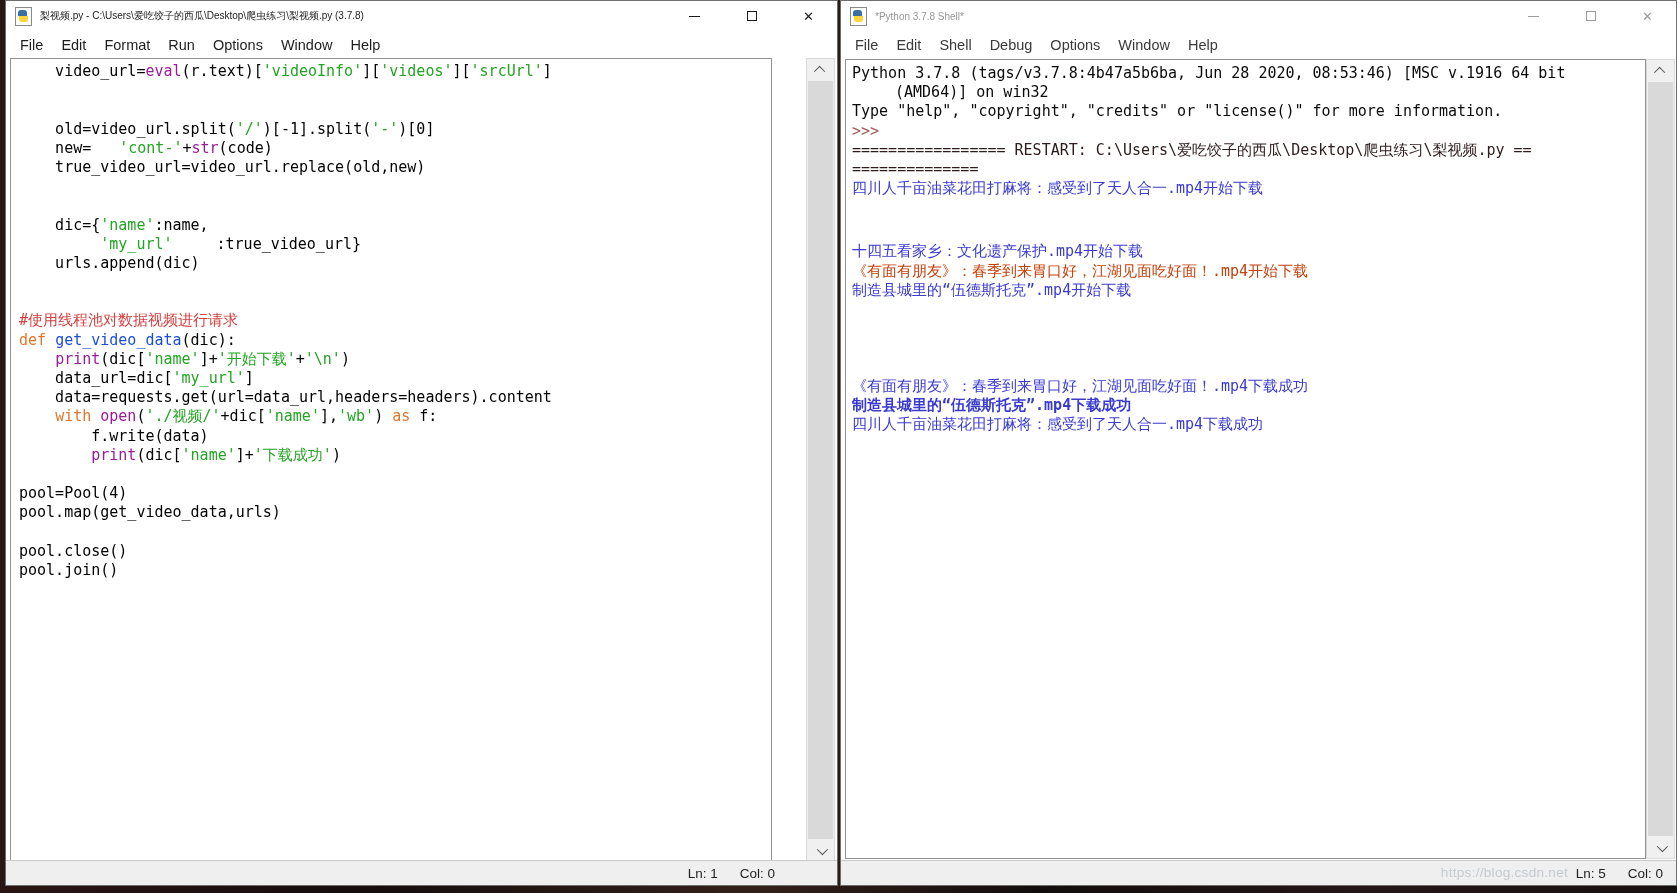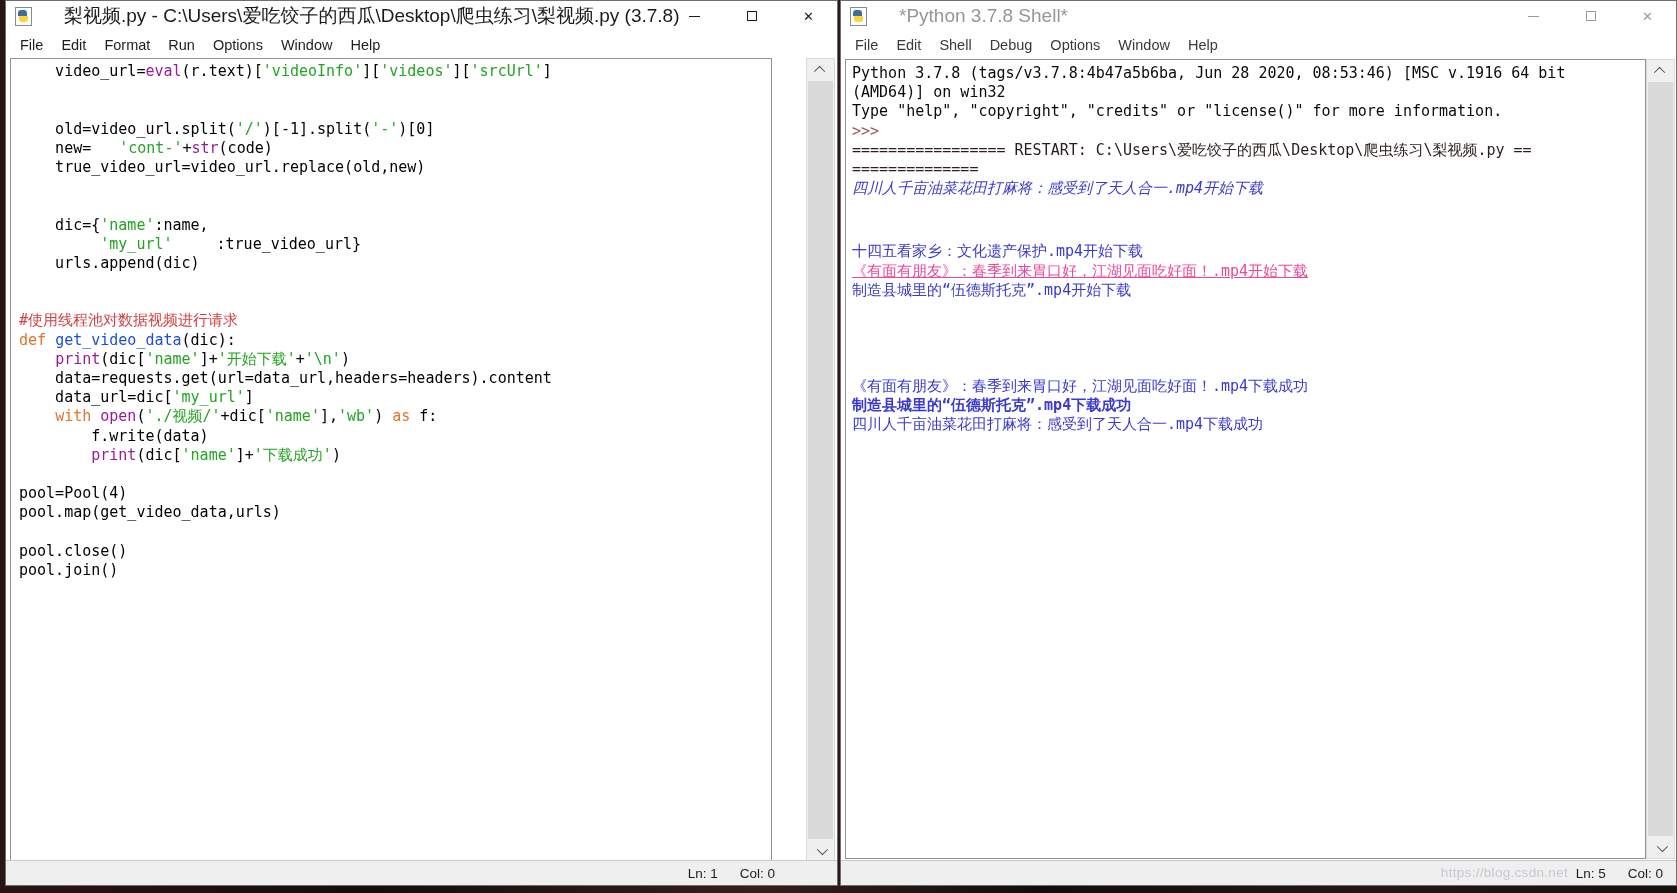--- a/index.html
+++ b/index.html
@@ -11,21 +11,21 @@
   }
   .window { position:absolute; background:#fff; border:1px solid #6e6e6e; }
   #win-left  { left:5px;   top:0; width:833px; height:886px; }
   #win-right { left:840px; top:0; width:837px; height:886px; }
 
   .titlebar { position:absolute; left:0; top:0; right:0; height:30px; background:#fff; display:flex; align-items:center; }
   .app-icon { width:17px; height:19px; margin:0 8px 0 9px; position:relative; flex:0 0 auto; }
   .app-icon .page { position:absolute; inset:0; background:#fdfdfd; border:1px solid #8a8a8a; }
   .app-icon .blue { position:absolute; left:3px; top:3px; width:9px; height:6px; background:#3b6ea5; border-radius:3px 3px 0 0; }
   .app-icon .yellow { position:absolute; left:4px; top:9px; width:9px; height:6px; background:#ffd43b; border-radius:0 0 3px 3px; }
-  .title-text { font-size:19px; color:#1b1b1b; white-space:nowrap; overflow:hidden;margin-left:24px; }
+  .title-text { font-size:10px; color:#1b1b1b; white-space:nowrap; overflow:hidden; }
   .inactive .title-text { color:#969696; }
 
   .caption-buttons { position:absolute; right:0; top:0; height:30px; display:flex; }
   .cap-btn { width:57px; height:30px; display:flex; align-items:center; justify-content:center; }
   .glyph-min { width:11px; height:0; border-top:1px solid #1b1b1b; }
   .glyph-max { width:10px; height:10px; border:1px solid #1b1b1b; }
   .glyph-close { font-size:13px; color:#1b1b1b; font-family:"DejaVu Sans", sans-serif; }
   .inactive .glyph-min { border-top-color:#9b9b9b; }
   .inactive .glyph-max { border-color:#9b9b9b; }
   .inactive .glyph-close { color:#9b9b9b; }
@@ -99,22 +99,22 @@
       <div class="cline"></div>
       <div class="cline"></div>
       <div class="cline"><span style="color: rgb(0, 0, 0);">    dic={</span><span style="color: rgb(35, 164, 35);">'name'</span><span style="color: rgb(0, 0, 0);">:name,</span></div>
       <div class="cline"><span style="color: rgb(0, 0, 0);">         </span><span style="color: rgb(35, 164, 35);">'my_url'</span><span style="color: rgb(0, 0, 0); margin-left: 44px;">:true_video_url}</span></div>
       <div class="cline"><span style="color: rgb(0, 0, 0);">    urls.append(dic)</span></div>
       <div class="cline"></div>
       <div class="cline"></div>
       <div class="cline"><span style="color: rgb(210, 64, 64);">#使用线程池对数据视频进行请求</span></div>
       <div class="cline"><span style="color: rgb(225, 118, 42);">def</span><span style="color: rgb(0, 0, 0);"> </span><span style="color: #1d4ed8;">get_video_data</span><span style="color: rgb(0, 0, 0);">(dic):</span></div>
       <div class="cline"><span style="color: rgb(0, 0, 0);">    </span><span style="color: rgb(154, 27, 154);">print</span><span style="color: rgb(0, 0, 0);">(dic[</span><span style="color: rgb(35, 164, 35);">'name'</span><span style="color: rgb(0, 0, 0);">]+</span><span style="color: rgb(35, 164, 35);">'开始下载'</span><span style="color: rgb(0, 0, 0);">+</span><span style="color: rgb(35, 164, 35);">'\n'</span><span style="color: rgb(0, 0, 0);">)</span></div>
+      <div class="cline"><span style="color: rgb(0, 0, 0);">    data_url=dic[</span><span style="color: rgb(35, 164, 35);">'my_url'</span><span style="color: rgb(0, 0, 0);">]</span></div>
       <div class="cline"><span style="color: rgb(0, 0, 0);">    data=requests.get(url=data_url,headers=headers).content</span></div>
-      <div class="cline"><span style="color: rgb(0, 0, 0);">    data_url=dic[</span><span style="color: rgb(35, 164, 35);">'my_url'</span><span style="color: rgb(0, 0, 0);">]</span></div>
       <div class="cline"><span style="color: rgb(0, 0, 0);">    </span><span style="color: rgb(225, 118, 42);">with</span><span style="color: rgb(0, 0, 0);"> </span><span style="color: rgb(154, 27, 154);">open</span><span style="color: rgb(0, 0, 0);">(</span><span style="color: rgb(35, 164, 35);">'./视频/'</span><span style="color: rgb(0, 0, 0);">+dic[</span><span style="color: rgb(35, 164, 35);">'name'</span><span style="color: rgb(0, 0, 0);">],</span><span style="color: rgb(35, 164, 35);">'wb'</span><span style="color: rgb(0, 0, 0);">) </span><span style="color: rgb(225, 118, 42);">as</span><span style="color: rgb(0, 0, 0);"> f:</span></div>
       <div class="cline"><span style="color: rgb(0, 0, 0); text-align: center;">        f.write(data)</span></div>
       <div class="cline"><span style="color: rgb(0, 0, 0);">        </span><span style="color: rgb(154, 27, 154);">print</span><span style="color: rgb(0, 0, 0);">(dic[</span><span style="color: rgb(35, 164, 35);">'name'</span><span style="color: rgb(0, 0, 0);">]+</span><span style="color: rgb(35, 164, 35);">'下载成功'</span><span style="color: rgb(0, 0, 0);">)</span></div>
       <div class="cline"></div>
       <div class="cline"><span style="color: rgb(0, 0, 0);">pool=Pool(4)</span></div>
       <div class="cline"><span style="color: rgb(0, 0, 0);">pool.map(get_video_data,urls)</span></div>
       <div class="cline"></div>
       <div class="cline"><span style="color: rgb(0, 0, 0);">pool.close()</span></div>
       <div class="cline"><span style="color: rgb(0, 0, 0);">pool.join()</span></div>
     </div>
@@ -157,28 +157,28 @@
       <span class="menu-item">File</span>
       <span class="menu-item">Edit</span>
       <span class="menu-item">Shell</span>
       <span class="menu-item">Debug</span>
       <span class="menu-item">Options</span>
       <span class="menu-item">Window</span>
       <span class="menu-item">Help</span>
     </div>
   <div class="textframe" id="shell-area">
       <div class="sline" style="color: rgb(10, 10, 10);">Python 3.7.8 (tags/v3.7.8:4b47a5b6ba, Jun 28 2020, 08:53:46) [MSC v.1916 64 bit</div>
-      <div class="sline" style="color: rgb(10, 10, 10);">(AMD64)] on win32</div>
+      <div class="sline" style="color: rgb(10, 10, 10); margin-left: 43px;">(AMD64)] on win32</div>
       <div class="sline" style="color: rgb(10, 10, 10);">Type "help", "copyright", "credits" or "license()" for more information.</div>
       <div class="sline" style="color: rgb(160, 88, 88);">&gt;&gt;&gt;</div>
       <div class="sline" style="color: rgb(46, 28, 28);">================= RESTART: C:\Users\爱吃饺子的西瓜\Desktop\爬虫练习\梨视频.py ==</div>
       <div class="sline" style="color: rgb(46, 28, 28);">==============</div>
-      <div class="sline" style="color: rgb(58, 58, 208); font-style: italic;">四川人千亩油菜花田打麻将：感受到了天人合一.mp4开始下载</div>
+      <div class="sline" style="color: rgb(58, 58, 208);">四川人千亩油菜花田打麻将：感受到了天人合一.mp4开始下载</div>
       <div class="sline" style="color: rgb(58, 58, 208); margin-top: 44px;">十四五看家乡：文化遗产保护.mp4开始下载</div>
-      <div class="sline" style="color: #ec4899; text-decoration: underline;">《有面有朋友》：春季到来胃口好，江湖见面吃好面！.mp4开始下载</div>
+      <div class="sline" style="color: #c2410c;">《有面有朋友》：春季到来胃口好，江湖见面吃好面！.mp4开始下载</div>
       <div class="sline" style="color: rgb(58, 58, 208);">制造县城里的“伍德斯托克”.mp4开始下载</div>
       <div class="sline" style="color: rgb(10, 10, 10);"></div>
       <div class="sline" style="color: rgb(10, 10, 10);"></div>
       <div class="sline" style="color: rgb(10, 10, 10);"></div>
       <div class="sline" style="color: rgb(10, 10, 10);"></div>
       <div class="sline" style="color: rgb(58, 58, 208);">《有面有朋友》：春季到来胃口好，江湖见面吃好面！.mp4下载成功</div>
       <div class="sline" style="color: rgb(58, 58, 208); font-weight: bold;">制造县城里的“伍德斯托克”.mp4下载成功</div>
       <div class="sline" style="color: rgb(58, 58, 208);">四川人千亩油菜花田打麻将：感受到了天人合一.mp4下载成功</div>
     </div>
   <div class="vscroll" id="scroll-right">

